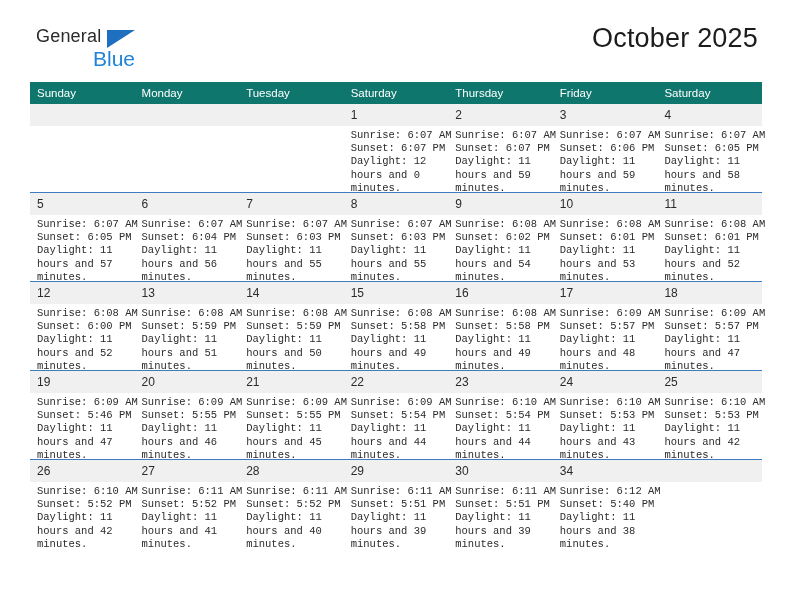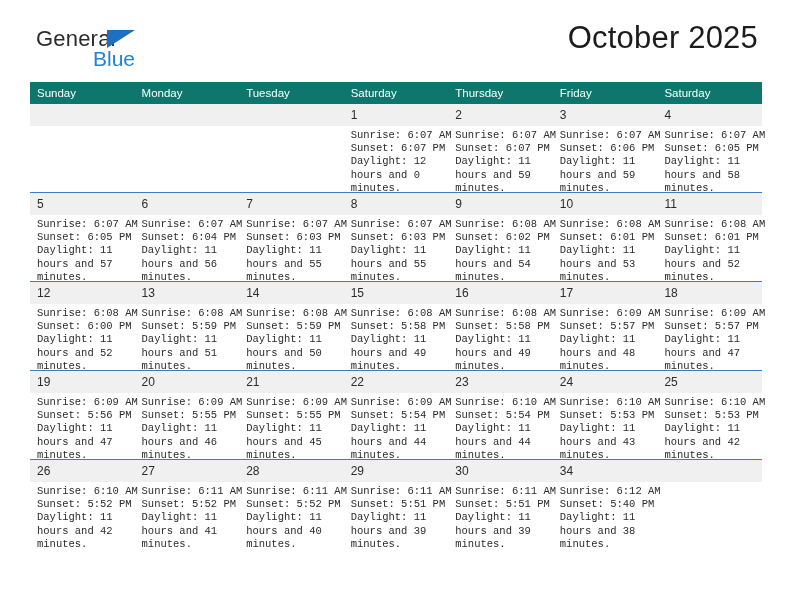--- a/index.html
+++ b/index.html
@@ -31,21 +31,21 @@
     position: absolute;
     left: 6px;
     top: 26px;
     width: 130px;
     height: 50px;
   }
   .brand-general {
     position: absolute;
     left: 0;
     top: 0;
-    font-size: 22px;
+    font-size: 18px;
     letter-spacing: 0.2px;
     color: #2b2b2b;
     font-family: "Liberation Sans", sans-serif;
   }
   .brand-flag {
     position: absolute;
     left: 71px;
     top: 4px;
     width: 0;
     height: 0;
@@ -60,21 +60,21 @@
     color: #1f83d8;
     font-family: "Liberation Sans", sans-serif;
   }
   .title-block {
     position: absolute;
     right: 4px;
     top: 22px;
     text-align: right;
   }
   .cal-title {
-    font-size: 31px;
+    font-size: 27px;
     font-weight: normal;
     color: #1c1c1c;
     line-height: 32px;
     letter-spacing: 0.2px;
   }
   .cal-subtitle {
     margin-top: 8px;
     font-size: 14.5px;
     color: #1c1c1c;
     line-height: 17px;
@@ -371,21 +371,21 @@
               </div>
             </div>
           </td>
         </tr>
         <tr>
           <td>
             <div class="daycell">
               <div class="daynum">19</div>
               <div class="dayinfo">
                 <div>Sunrise: 6:09 AM</div>
-                <div>Sunset: 5:56 PM</div>
+                <div>Sunset: 5:46 PM</div>
                 <div class="wrap">Daylight: 11 hours and 47 minutes.</div>
               </div>
             </div>
           </td>
           <td>
             <div class="daycell">
               <div class="daynum">20</div>
               <div class="dayinfo">
                 <div>Sunrise: 6:09 AM</div>
                 <div>Sunset: 5:55 PM</div>

